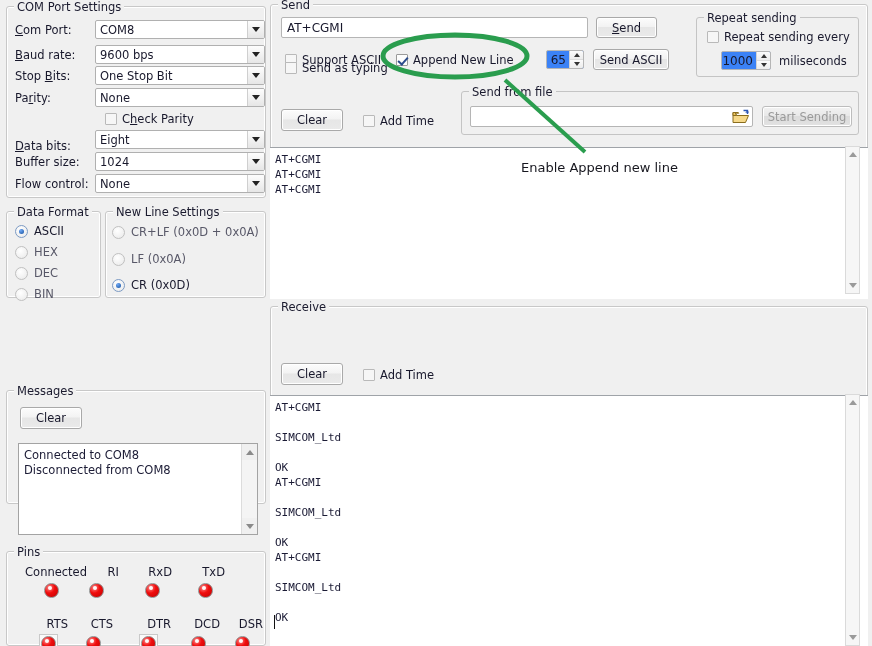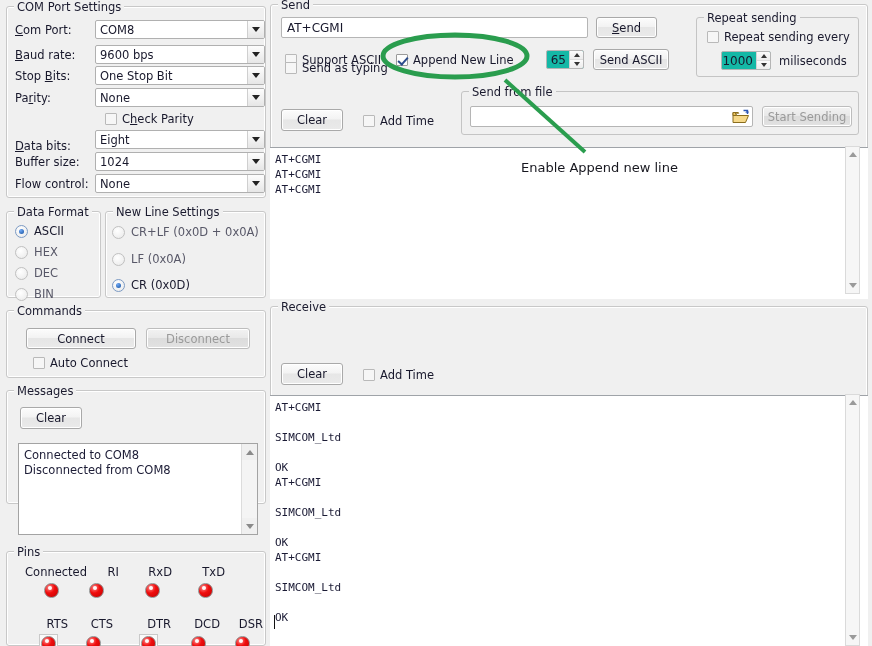--- a/index.html
+++ b/index.html
@@ -95,21 +95,21 @@
 
   
   .tin {
     position: absolute; background: #fff; border: 1px solid #b5b5b5;
     border-radius: 2px; display: flex; align-items: center;
     padding-left: 5px; font-size: 12px; color: #18182c; overflow: hidden;
   }
 
   
   .spin {
-    position: absolute; background: #14b8a6; border: 1px solid #b5b5b5;
+    position: absolute; background: #3b82f6; border: 1px solid #b5b5b5;
     border-radius: 2px; display: flex; align-items: stretch; overflow: hidden;
   }
   .spin .sv {
     flex: 1; display: flex; align-items: center; justify-content: flex-end;
     padding-right: 3px; font-size: 12px; color: #18182c;
   }
   .spin .sbtns {
     width: 14px; display: flex; flex-direction: column;
     border-left: 1px solid #d3d3d3;
   }
@@ -288,33 +288,20 @@
     <div class="rd dimtext" style="left:6px;top:40px;">
       <span class="rb"></span>
       <span class="rt">LF (0x0A)</span>
     </div>
     <div class="rd on" style="left:6px;top:66px;">
       <span class="rb"></span>
       <span class="rt">CR (0x0D)</span>
     </div>
   </div>
 
-  <div class="group dbl" style="left:6px;top:310px;width:260px;height:68px;">
-    <span class="gt">Commands</span>
-    <div class="btn" style="left:19px;top:17px;width:110px;height:21px;">
-      <span>Connect</span>
-    </div>
-    <div class="btn dis" style="left:139px;top:17px;width:104px;height:21px;">
-      <span>Disconnect</span>
-    </div>
-    <div class="cb" style="left:26px;top:45px;">
-      <span class="bx"></span>
-      <span class="ct">Auto Connect</span>
-    </div>
-  </div>
 
   <div class="group dbl" style="left:6px;top:390px;width:260px;height:114px;">
     <span class="gt">Messages</span>
     <div class="btn" style="left:13px;top:16px;width:62px;height:22px;">
       <span>Clear</span>
     </div>
     <div class="tarea plain" style="left:11px;top:52px;width:240px;height:92px;">
       <div class="txt" style="font-family:'DejaVu Sans','Liberation Sans',sans-serif;font-size:11.5px;line-height:15px;">Connected to COM8
 Disconnected from COM8</div>
       <div class="sbar">

